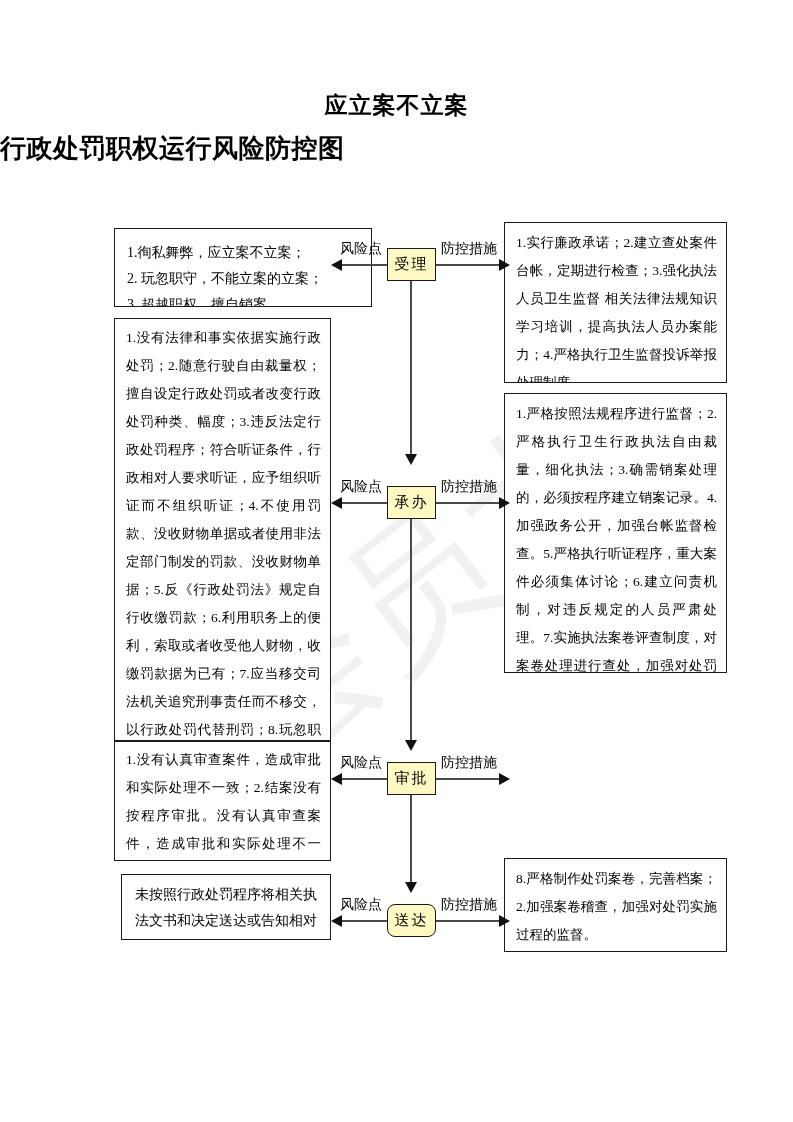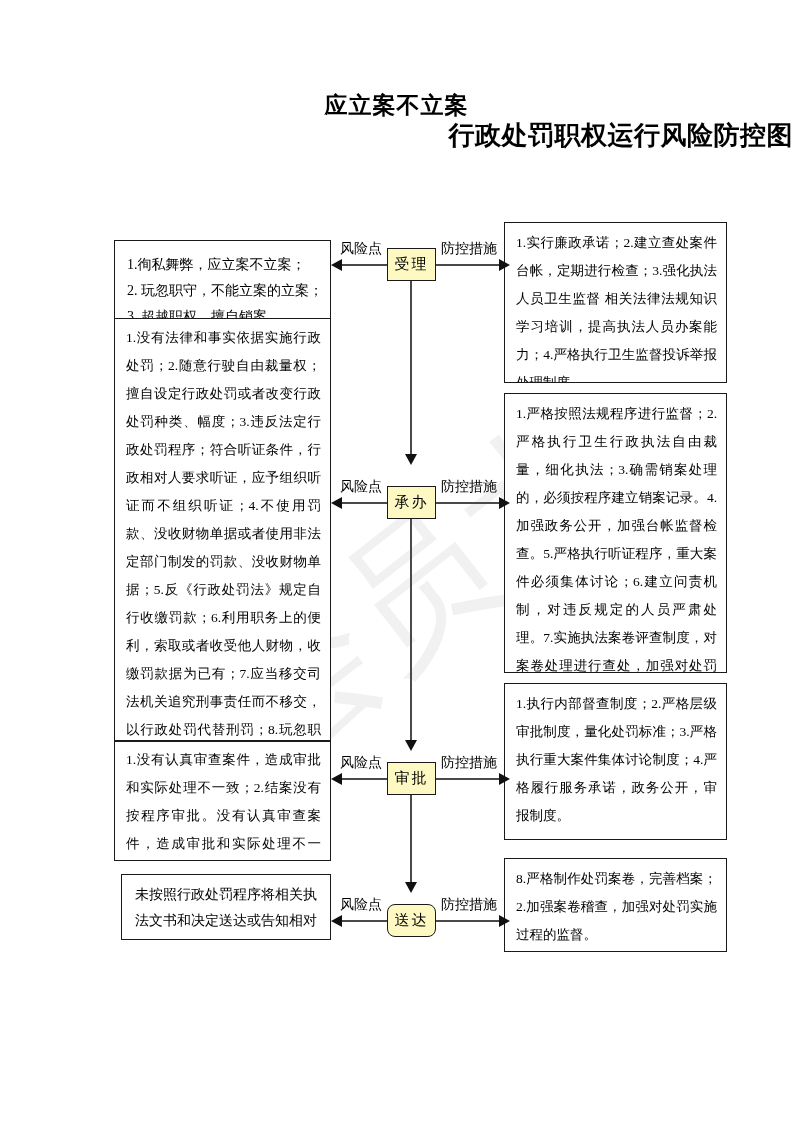--- a/index.html
+++ b/index.html
@@ -2,34 +2,34 @@
 <html><head>
 <meta charset="utf-8">
 <style>
   html,body{margin:0;padding:0;background:#ffffff;}
   .page{
     position:relative;width:793px;height:1122px;background:#ffffff;
     font-family:"Liberation Serif","DejaVu Serif",serif;color:#000;overflow:hidden;
   }
   .title1{position:absolute;left:0;top:90px;width:100%;text-align:center;
     font-size:23px;font-weight:bold;letter-spacing:1px;}
-  .title2{position:absolute;left:0;top:118px;width:100%;text-align:right;
+  .title2{position:absolute;left:0;top:131px;width:100%;text-align:left;
     font-size:26px;font-weight:bold;letter-spacing:0.5px;}
   .watermark{position:absolute;left:110px;top:430px;width:620px;height:320px;
     display:flex;align-items:center;justify-content:center;
     font-size:150px;color:rgba(120,120,120,0.10);transform:rotate(-38deg);
     pointer-events:none;white-space:nowrap;font-family:"Liberation Sans",sans-serif;}
   .box{position:absolute;border:1.5px solid #1a1a1a;background:#fff;box-sizing:border-box;overflow:hidden;}
   .box-text{font-size:13.5px;line-height:28px;padding:5px 9px 0 11px;text-align:justify;}
   #risk0 .box-text{font-size:14px;line-height:26px;padding:11px 6px 0 12px;white-space:pre-line;text-align:left;}
   #risk2 .box-text{padding-top:4px;}
   #risk3 .box-text{font-size:14px;line-height:26px;padding:7px 6px 0 13px;text-align:left;}
   #ctl0 .box-text,#ctl1 .box-text,#ctl2 .box-text,#ctl3 .box-text{padding-top:6px;}
   
-  #risk0{left:114px;top:228px;width:217px;height:79px;margin-top:12px;}
+  #risk0{left:114px;top:228px;width:258px;height:79px;}
   #risk1{left:114px;top:318px;width:217px;height:423px;}
   #risk2{left:114px;top:741px;width:217px;height:120px;}
   #risk3{left:121px;top:874px;width:210px;height:66px;}
   
   #ctl0{left:504px;top:222px;width:223px;height:161px;}
   #ctl1{left:504px;top:393px;width:223px;height:280px;}
   #ctl2{left:504px;top:683px;width:223px;height:157px;}
   #ctl3{left:504px;top:858px;width:223px;height:94px;}
   
   .node{position:absolute;width:49px;height:33px;border:1.5px solid #1a1a1a;
@@ -97,23 +97,20 @@
   <div class="node" id="node1">承办</div>
   <div class="side-label" id="rl1">风险点</div>
   <div class="side-label" id="cl1">防控措施</div>
   <div class="arrow-h dir-left" id="al1"></div>
   <div class="arrow-h dir-right" id="ar1"></div>
   <div class="arrow-v" id="conn1"></div>
 
   <div class="box" id="risk2">
     <div class="box-text">1.没有认真审查案件，造成审批和实际处理不一致；2.结案没有按程序审批。没有认真审查案件，造成审批和实际处理不一致；</div>
   </div>
-  <div class="box" id="ctl2">
-    <div class="box-text">1.执行内部督查制度；2.严格层级审批制度，量化处罚标准；3.严格执行重大案件集体讨论制度；4.严格履行服务承诺，政务公开，审报制度。</div>
-  </div>
   <div class="node" id="node2">审批</div>
   <div class="side-label" id="rl2">风险点</div>
   <div class="side-label" id="cl2">防控措施</div>
   <div class="arrow-h dir-left" id="al2"></div>
   <div class="arrow-h dir-right" id="ar2"></div>
   <div class="arrow-v" id="conn2"></div>
 
   <div class="box" id="risk3">
     <div class="box-text">未按照行政处罚程序将相关执法文书和决定送达或告知相对人。</div>
   </div>

